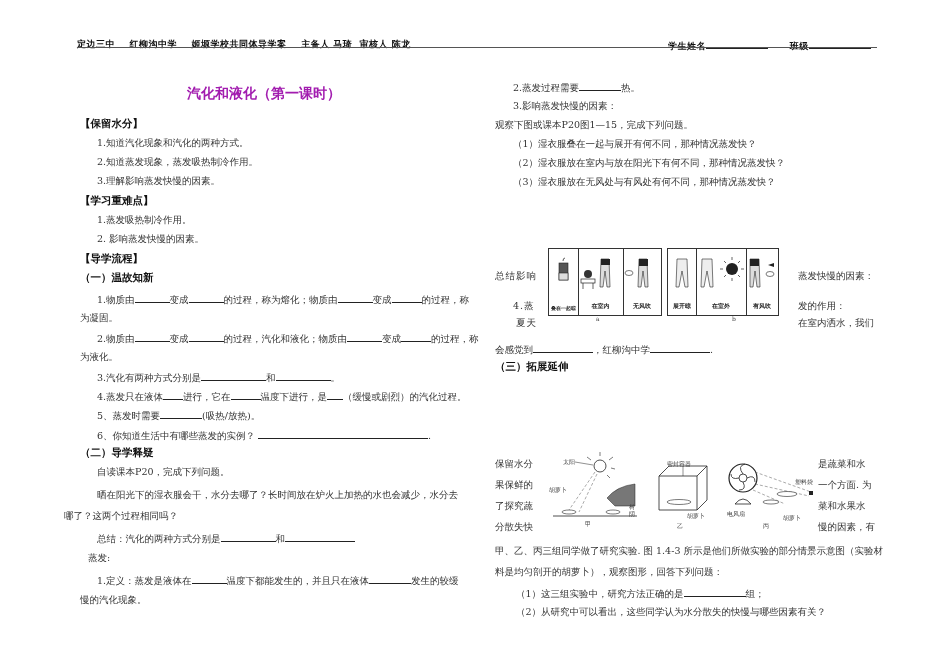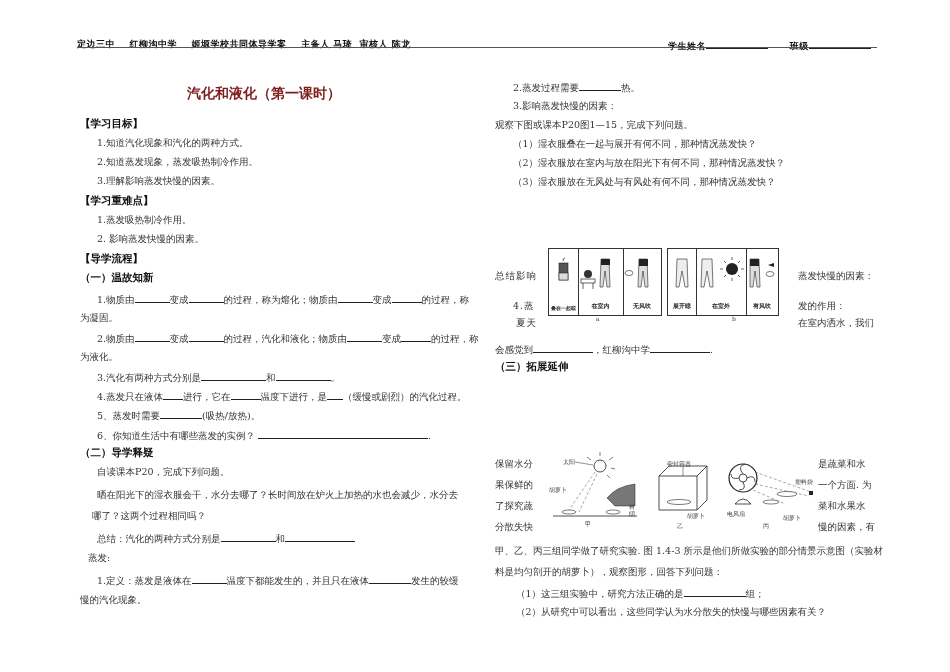--- a/index.html
+++ b/index.html
@@ -3,21 +3,21 @@
 <meta charset="utf-8">
 <style>
   html, body { margin: 0; padding: 0; background: #ffffff; }
   body { width: 950px; height: 672px; position: relative; overflow: hidden;
          font-family: "DejaVu Serif", "Liberation Serif", serif; color: #222; }
   .abs { position: absolute; white-space: nowrap; }
   .hdr { font-size: 9px; font-weight: bold; letter-spacing: 0.5px; color: #111; }
   .hdr-line { position: absolute; left: 77px; top: 47px; width: 800px; height: 0;
               border-top: 1.5px solid #555; }
   .blank { display: inline-block; border-bottom: 1px solid #222; height: 10px; vertical-align: baseline; }
-  .title { font-family: "DejaVu Sans", "Liberation Sans", sans-serif; font-size: 14px; font-weight: bold; color: #7f1d1d; }
+  .title { font-family: "DejaVu Sans", "Liberation Sans", sans-serif; font-size: 14px; font-weight: bold; color: #a21caf; }
   .sec { font-family: "DejaVu Sans", "Liberation Sans", sans-serif; font-size: 10.5px; font-weight: bold; color: #111; }
   .t { font-size: 9.5px; color: #333; }
   .fig { position: absolute; border: 1px solid #333; background: #fff; }
   .panel { position: absolute; top: 0; bottom: 0; border-right: 1px solid #333; }
   .panel:last-child { border-right: none; }
   .cap { position: absolute; bottom: 4px; left: 0; right: 0; text-align: center; font-size: 6px; font-weight: bold; color: #222; white-space: nowrap; }
   .figlbl { font-size: 6px; color: #444; }
 </style>
 </head>
 <body>
@@ -33,21 +33,21 @@
 </div>
 <div class="abs hdr" style="left:668px; top:38px;">
   <span>学生姓名</span><span class="blank" style="width:62px;"></span>
   &nbsp;&nbsp;&nbsp;&nbsp;
   <span>班级</span><span class="blank" style="width:62px;"></span>
 </div>
 <div class="hdr-line"></div>
 
 <div class="abs title" style="left:187px; top:85px;">汽化和液化（第一课时）</div>
 
-<div class="abs sec" style="left:80px; top:117px;">【学习目标】</div>
+<div class="abs sec" style="left:80px; top:117px;">【保留水分】</div>
 <div class="abs t" style="left:97px; top:137px;">1.知道汽化现象和汽化的两种方式。</div>
 <div class="abs t" style="left:97px; top:156px;">2.知道蒸发现象，蒸发吸热制冷作用。</div>
 <div class="abs t" style="left:97px; top:175px;">3.理解影响蒸发快慢的因素。</div>
 
 <div class="abs sec" style="left:80px; top:194px;">【学习重难点】</div>
 <div class="abs t" style="left:97px; top:214px;">1.蒸发吸热制冷作用。</div>
 <div class="abs t" style="left:97px; top:233px;">2.  影响蒸发快慢的因素。</div>
 
 <div class="abs sec" style="left:80px; top:252px;">【导学流程】</div>
 <div class="abs sec" style="left:80px; top:271px;">（一）温故知新</div>
@@ -74,21 +74,21 @@
   <span>5、蒸发时需要</span><span class="blank" style="width:42px;"></span><span>(吸热/放热)。</span>
 </div>
 
 <div class="abs t" style="left:97px; top:428px;">
   <span>6、你知道生活中有哪些蒸发的实例？</span>&nbsp;<span class="blank" style="width:170px; border-bottom-width:0.5px;"></span><span>.</span>
 </div>
 
 <div class="abs sec" style="left:80px; top:446px;">（二）导学释疑</div>
 <div class="abs t" style="left:97px; top:466px;">自读课本P20，完成下列问题。</div>
 <div class="abs t" style="left:97px; top:489px;">晒在阳光下的湿衣服会干，水分去哪了？长时间放在炉火上加热的水也会减少，水分去</div>
-<div class="abs t" style="left:92px; top:510px;">哪了？这两个过程相同吗？</div>
+<div class="abs t" style="left:64px; top:510px;">哪了？这两个过程相同吗？</div>
 
 <div class="abs t" style="left:97px; top:531px;">
   <span>总结：汽化的两种方式分别是</span><span class="blank" style="width:55px;"></span><span>和</span><span class="blank" style="width:70px;"></span>
 </div>
 <div class="abs t" style="left:88px; top:552px;">蒸发:</div>
 
 <div class="abs t" style="left:97px; top:573px;">
   <span>1.定义：蒸发是液体在</span><span class="blank" style="width:35px;"></span><span>温度下都能发生的，并且只在液体</span><span class="blank" style="width:42px;"></span><span>发生的较缓</span>
 </div>
 <div class="abs t" style="left:80px; top:594px;">慢的汽化现象。</div>

